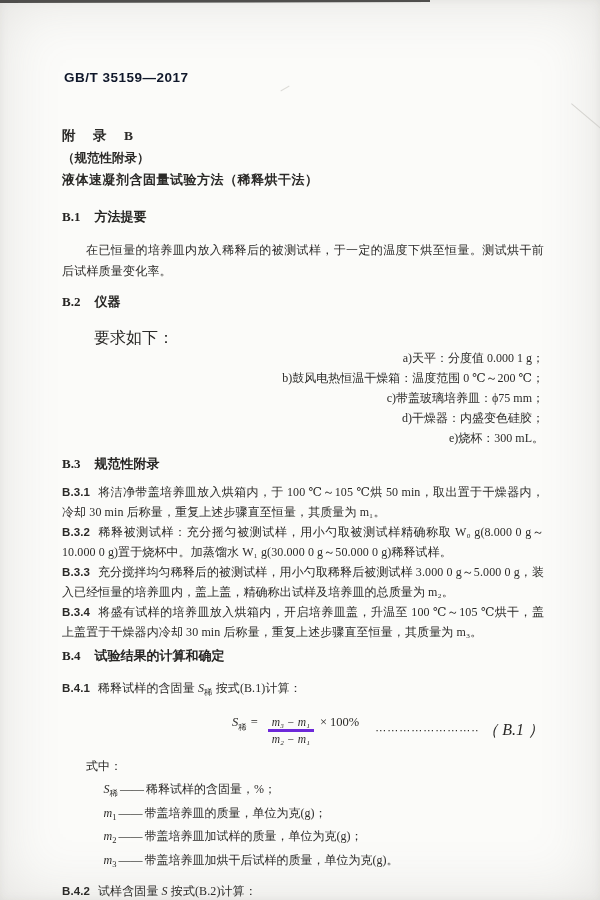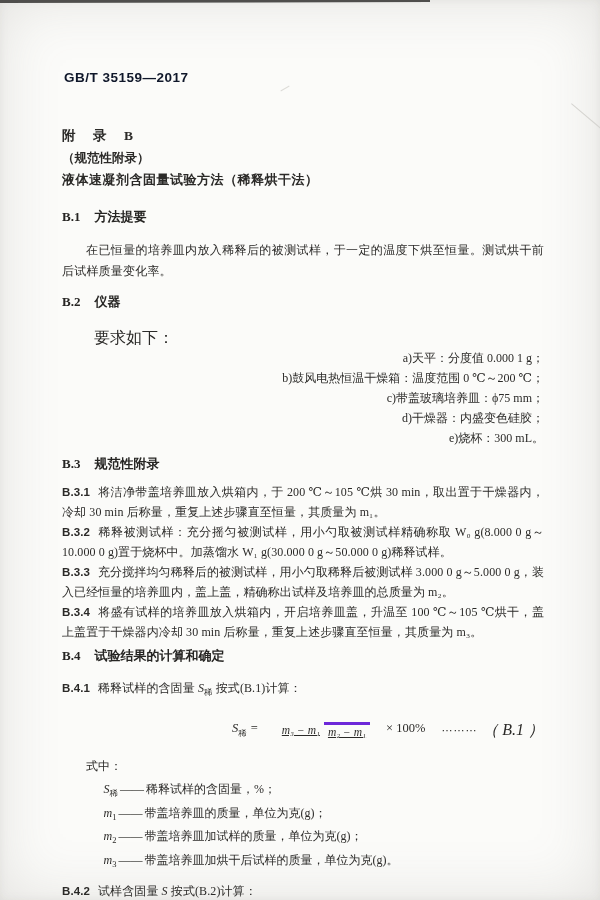--- a/index.html
+++ b/index.html
@@ -61,21 +61,21 @@
   }
   .step-para .step-num{font-weight:bold;font-family:"Liberation Sans","DejaVu Sans",sans-serif;font-size:11.5px;margin-right:8px;}
   .p411{margin-top:0;}
   .var{font-style:italic;font-family:"Liberation Serif","DejaVu Serif",serif;}
   .var sub{font-style:normal;font-size:8.5px;}
   .formula-row{
     display:flex;align-items:center;margin:10px 0 0 0;height:36px;
   }
   .formula-spacer{width:170px;}
   .formula-group{display:flex;font-size:12.5px;}
-  .frac{display:inline-flex;flex-direction:row;align-items:center;margin:0 16px;font-size:11.5px;line-height:14px;text-decoration:underline;}
+  .frac{display:inline-flex;flex-direction:column;align-items:center;margin:0 6px;font-size:11.5px;line-height:14px;}
   .frac .num{padding:0 4px;}
   .frac .den{border-top:3px solid #6d28d9;padding:0 4px;}
   .formula-dots{
     flex:1;overflow:hidden;white-space:nowrap;color:#2b2a28;
     font-size:11px;letter-spacing:1px;margin:0 4px 0 16px;
   }
   .eq-label{font-size:16px;white-space:nowrap;font-style:italic;}
   .where-intro{font-size:12px;line-height:20px;margin:8px 0 4px 0;text-indent:2em;}
   .where-list{margin:0;padding:0 0 0 2.6em;list-style:none;}
   .where-item{font-size:12px;line-height:19px;}
@@ -105,21 +105,21 @@
   <p class="intro-line">要求如下：</p>
   <ul class="equip-list">
     <li class="equip-item"><span class="marker">a)</span><span>天平：分度值 0.000 1 g；</span></li>
     <li class="equip-item"><span class="marker">b)</span><span>鼓风电热恒温干燥箱：温度范围 0 ℃～200 ℃；</span></li>
     <li class="equip-item"><span class="marker">c)</span><span>带盖玻璃培养皿：ϕ75 mm；</span></li>
     <li class="equip-item"><span class="marker">d)</span><span>干燥器：内盛变色硅胶；</span></li>
     <li class="equip-item"><span class="marker">e)</span><span>烧杯：300 mL。</span></li>
   </ul>
 
   <h2 class="sec-heading h-b3"><span class="sec-num">B.3</span><span>规范性附录</span></h2>
-  <p class="step-para"><span class="step-num">B.3.1</span><span>将洁净带盖培养皿放入烘箱内，于 200 ℃～105 ℃烘 30 min，取出置于干燥器内，冷却 30 min 后称量，重复上述步骤直至恒量，其质量为 m₁。</span></p>
+  <p class="step-para"><span class="step-num">B.3.1</span><span>将洁净带盖培养皿放入烘箱内，于 100 ℃～105 ℃烘 50 min，取出置于干燥器内，冷却 30 min 后称量，重复上述步骤直至恒量，其质量为 m₁。</span></p>
   <p class="step-para"><span class="step-num">B.3.2</span><span>稀释被测试样：充分摇匀被测试样，用小勺取被测试样精确称取 W₀ g(8.000 0 g～10.000 0 g)置于烧杯中。加蒸馏水 W₁ g(30.000 0 g～50.000 0 g)稀释试样。</span></p>
   <p class="step-para"><span class="step-num">B.3.3</span><span>充分搅拌均匀稀释后的被测试样，用小勺取稀释后被测试样 3.000 0 g～5.000 0 g，装入已经恒量的培养皿内，盖上盖，精确称出试样及培养皿的总质量为 m₂。</span></p>
   <p class="step-para"><span class="step-num">B.3.4</span><span>将盛有试样的培养皿放入烘箱内，开启培养皿盖，升温至 100 ℃～105 ℃烘干，盖上盖置于干燥器内冷却 30 min 后称量，重复上述步骤直至恒量，其质量为 m₃。</span></p>
 
   <h2 class="sec-heading h-b4"><span class="sec-num">B.4</span><span>试验结果的计算和确定</span></h2>
 
   <p class="step-para p411"><span class="step-num">B.4.1</span><span>稀释试样的含固量 </span><span class="var"><span>S</span><sub>稀</sub></span><span> 按式(B.1)计算：</span></p>
 
   <div class="formula-row">
     <div class="formula-spacer"></div>

